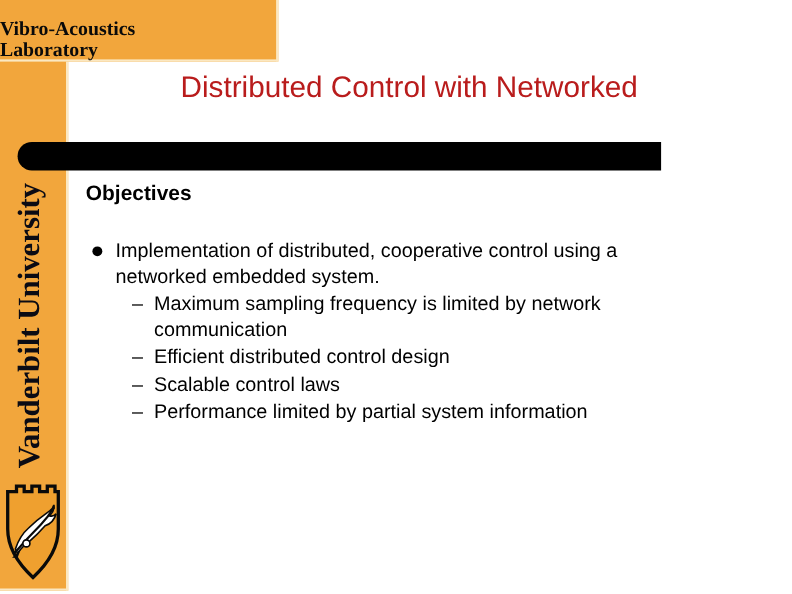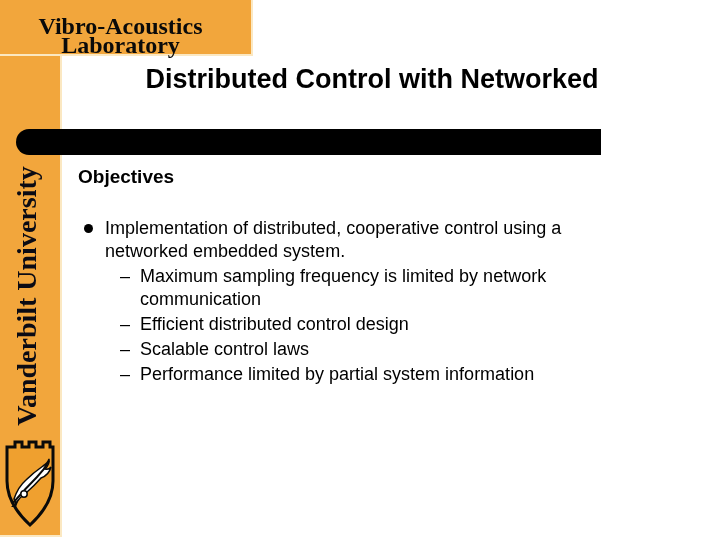--- a/index.html
+++ b/index.html
@@ -11,28 +11,28 @@
   .sidebar{
     position:absolute;left:0;top:0;width:60px;height:535px;
     background:#f2a63c;border-right:2px solid #fbe8c2;border-bottom:2px solid #fbe8c2;
   }
   
   .badge{
     position:absolute;left:0;top:0;width:253px;height:56px;
     background:#f2a63c;border-right:2px solid #fbe8c2;border-bottom:2px solid #fbe8c2;
     box-sizing:content-box;
     font-family:"Liberation Serif","DejaVu Serif",serif;font-weight:bold;
-    font-size:24px;line-height:19px;color:#0a0a0a;
-    text-align:center;padding:17px 10px 0 0;box-sizing:border-box;
+    font-size:18px;line-height:19px;color:#0a0a0a;
+    text-align:left;padding:17px 10px 0 0;box-sizing:border-box;
   }
   
   .title{
     position:absolute;left:60px;top:65px;width:624px;
-    text-align:center;font-weight:bold;font-size:27px;line-height:29px;
-    color:#000000;letter-spacing:0px;
+    text-align:center;font-weight:normal;font-size:27px;line-height:29px;
+    color:#b91c1c;letter-spacing:0px;
   }
   
   .divider{
     position:absolute;left:16px;top:129px;width:585px;height:26px;
     background:#000000;border-radius:13px 0 0 13px;
   }
   
   .vandy{
     position:absolute;left:27px;top:296px;
     transform:translate(-50%,-50%) rotate(-90deg);

